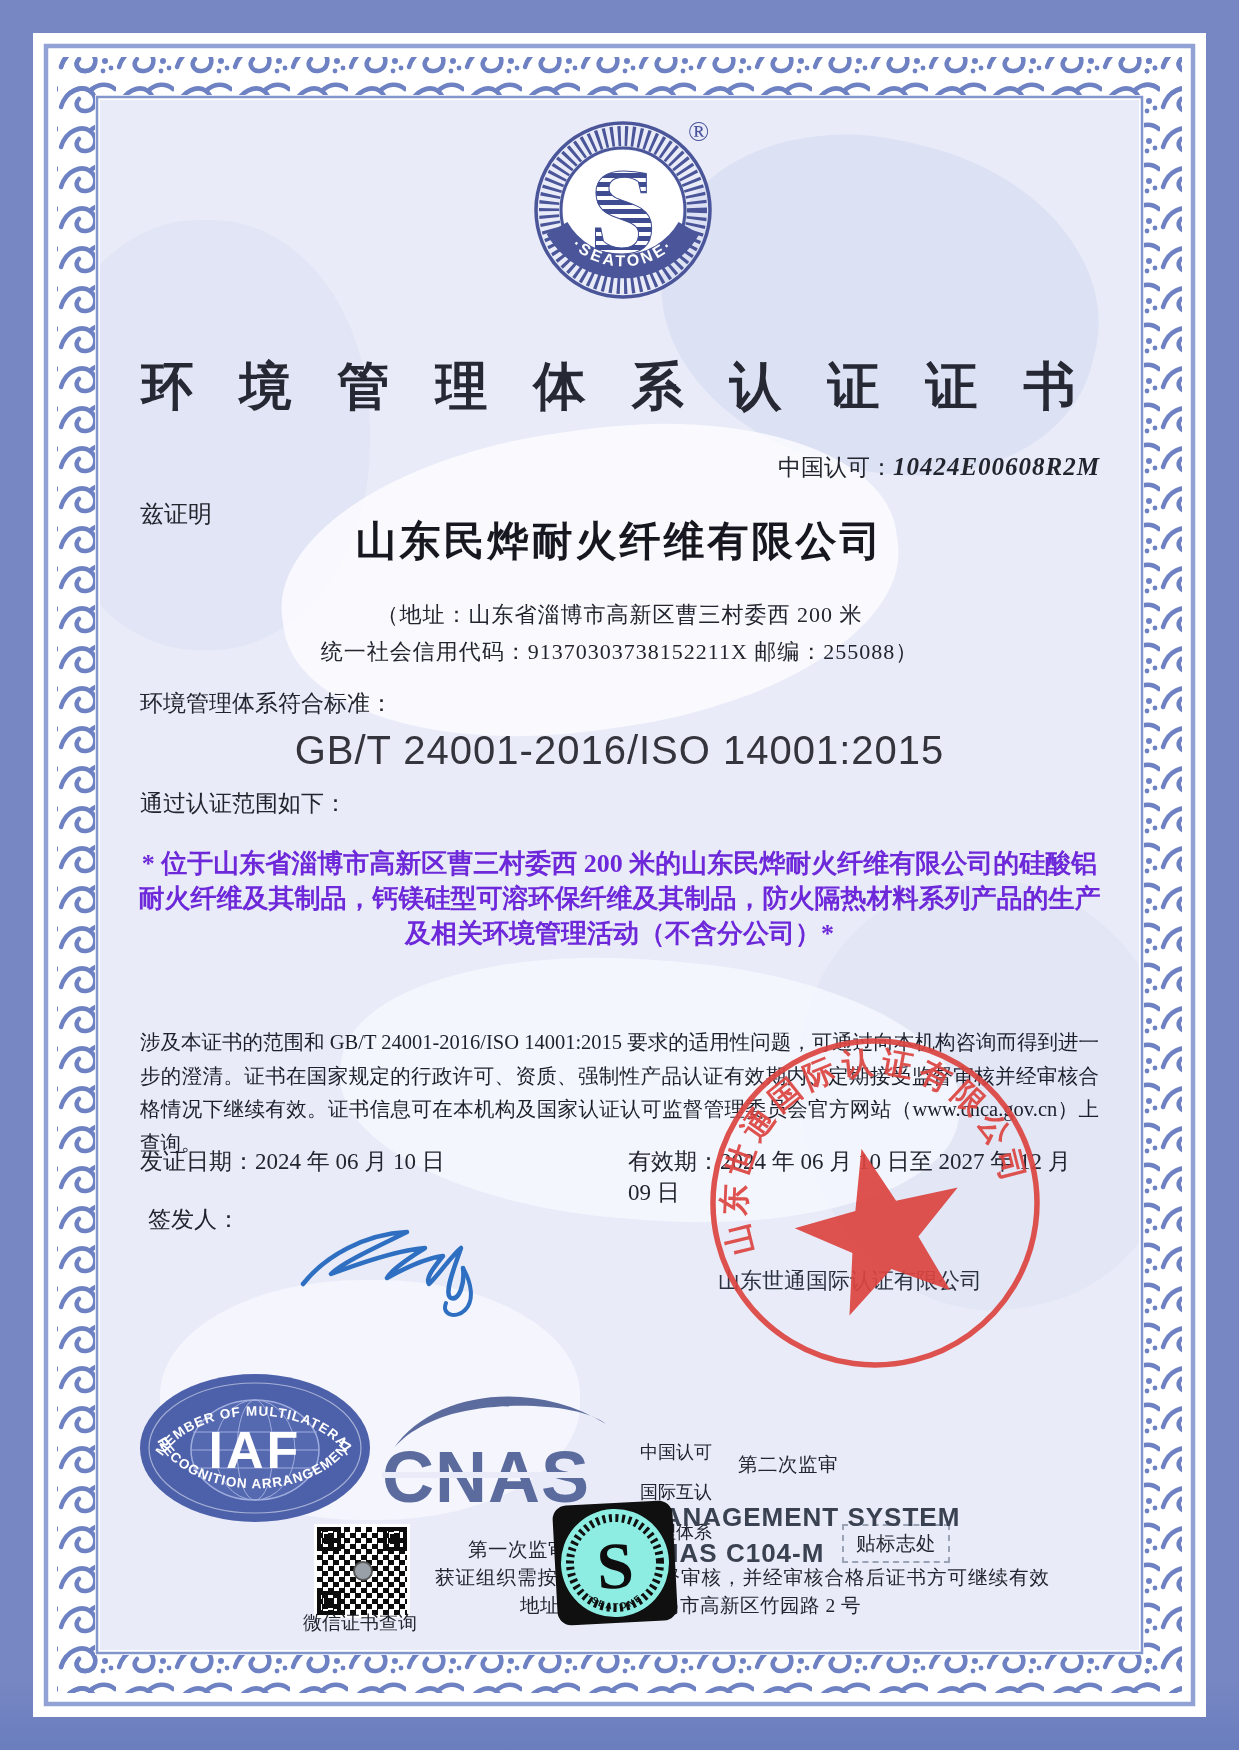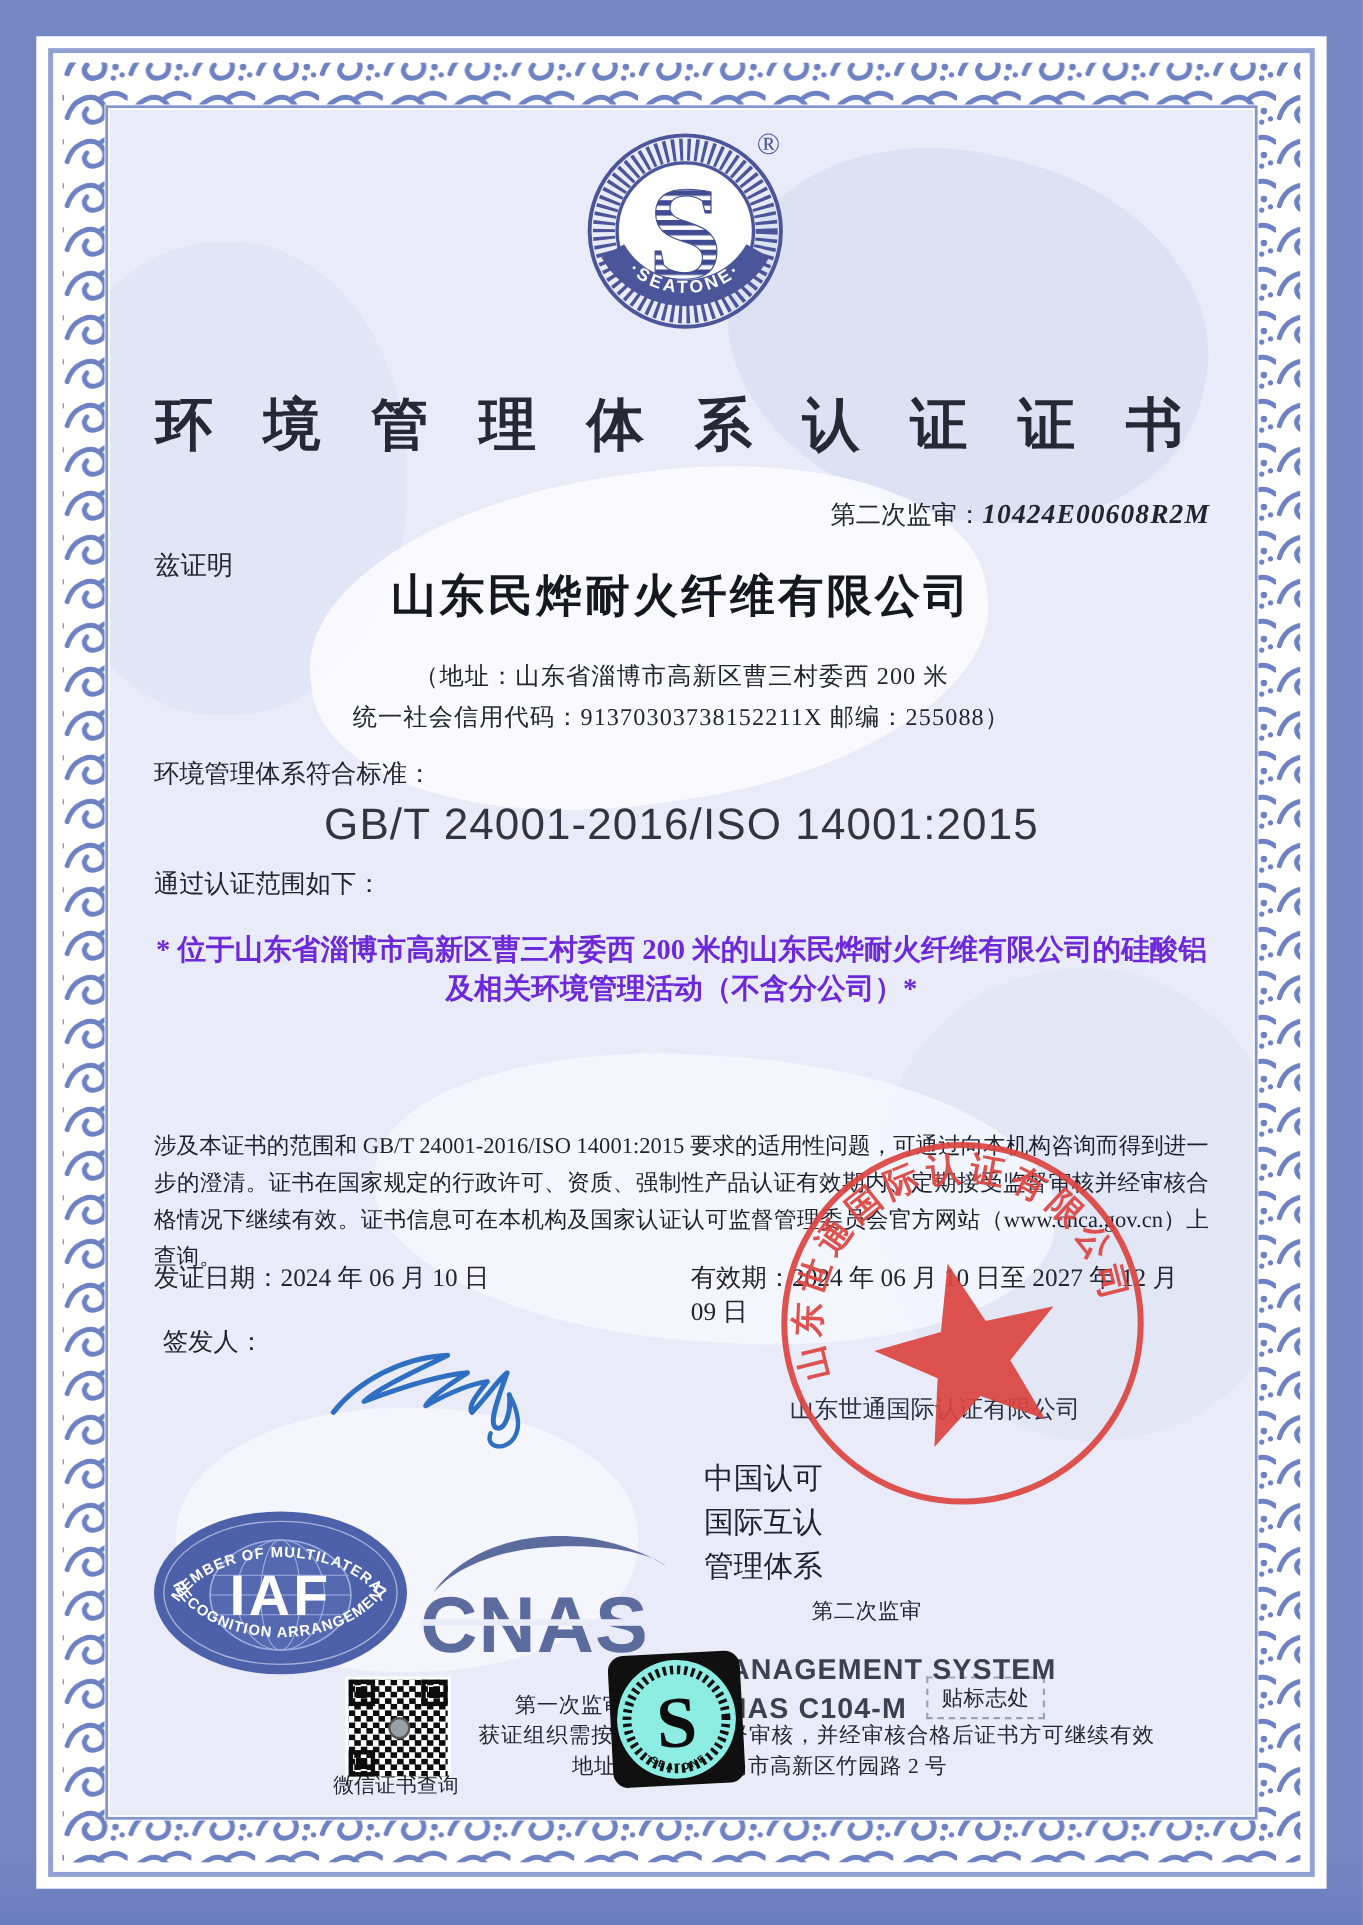--- a/index.html
+++ b/index.html
@@ -35,21 +35,21 @@
   .code{position:absolute;left:0;top:628px;width:100%;text-align:center;
     font-family:"Liberation Sans","DejaVu Sans",sans-serif;font-size:40px;color:#33343c;letter-spacing:1px;}
   .scope{position:absolute;left:30px;top:746px;width:979px;text-align:center;
     font-size:26px;font-weight:700;line-height:35px;color:#6d28d9;}
   .fine{position:absolute;left:40px;top:926px;width:959px;font-size:20.5px;line-height:33.5px;
     text-align:justify;color:#1c202b;}
   .dates{position:absolute;left:40px;top:1046px;width:959px;font-size:23px;}
   .dates .valid{position:absolute;left:488px;top:0;}
   .signer{position:absolute;left:48px;top:1104px;font-size:23px;}
   .issuer-line{position:absolute;left:600px;top:1166px;width:300px;text-align:center;font-size:22px;color:#2c3140;z-index:3;}
-  .zh-marks{position:absolute;left:540px;top:1224px;font-size:27px;line-height:40px;color:#20232e;z-index:3;}
+  .zh-marks{position:absolute;left:540px;top:1332px;font-size:18px;line-height:40px;color:#20232e;z-index:3;}
   .en-mark{position:absolute;left:540px;top:1402px;font-family:"Liberation Sans","DejaVu Sans",sans-serif;
     font-size:26px;font-weight:700;color:#3a4150;letter-spacing:1px;z-index:3;}
   .code-mark{position:absolute;left:540px;top:1438px;font-family:"Liberation Sans","DejaVu Sans",sans-serif;
     font-size:26px;font-weight:700;color:#3a4150;letter-spacing:1px;z-index:3;}
   .qr{position:absolute;left:214px;top:1424px;width:90px;height:88px;background:#fff;padding:3px;z-index:3;}
   .qr-inner{width:100%;height:100%;background:repeating-conic-gradient(#0c0c0c 0% 25%, #ffffff 0% 50%);background-size:11px 11px;position:relative;}
   .finder{position:absolute;width:24px;height:24px;border:4px solid #0c0c0c;background:#0c0c0c;background-clip:content-box;padding:3px;box-sizing:border-box;}
   .f1{left:0;top:0;} .f2{right:0;top:0;} .f3{left:0;bottom:0;}
   .qr-dot{position:absolute;left:36px;top:34px;width:16px;height:16px;border-radius:50%;background:#9aa0a8;border:2px solid #555;}
   .qr-cap{position:absolute;left:200px;top:1510px;width:120px;text-align:center;font-size:19px;color:#22252e;z-index:3;}
@@ -108,34 +108,35 @@
     <path id="seat-arc" d="M 34 118 A 76 76 0 0 0 166 118" fill="none" stroke="#4a5699" stroke-width="24"></path>
     <text font-size="16" font-weight="bold" fill="#ffffff" letter-spacing="3">
       <textPath href="#seat-arc" startOffset="50%" text-anchor="middle">·SEATONE·</textPath>
     </text>
   </svg>
   <div class="reg">®</div>
 
   <div class="title">环境管理体系认证证书</div>
 
   <div class="certno z3">
-    <span>第二次监审：</span><b>10424E00608R2M</b>
+    <span>中国认可：</span><b>10424E00608R2M</b>
   </div>
 
   <div class="intro z3">兹证明</div>
   <div class="company z3">山东民烨耐火纤维有限公司</div>
   <div class="addr z3" style="top:500px;">（地址：山东省淄博市高新区曹三村委西 200 米</div>
   <div class="addr z3" style="top:537px;">统一社会信用代码：91370303738152211X 邮编：255088）</div>
 
   <div class="lbl z3" style="top:588px;">环境管理体系符合标准：</div>
   <div class="code z3">GB/T 24001-2016/ISO 14001:2015</div>
   <div class="lbl z3" style="top:688px;">通过认证范围如下：</div>
 
   <div class="scope z3">
     <div>* 位于山东省淄博市高新区曹三村委西 200 米的山东民烨耐火纤维有限公司的硅酸铝</div>
+    <div>耐火纤维及其制品，钙镁硅型可溶环保纤维及其制品，防火隔热材料系列产品的生产</div>
     <div>及相关环境管理活动（不含分公司）*</div>
   </div>
 
   <div class="fine z3">涉及本证书的范围和 GB/T 24001-2016/ISO 14001:2015 要求的适用性问题，可通过向本机构咨询而得到进一步的澄清。证书在国家规定的行政许可、资质、强制性产品认证有效期内、定期接受监督审核并经审核合格情况下继续有效。证书信息可在本机构及国家认证认可监督管理委员会官方网站（www.cnca.gov.cn）上查询。</div>
 
   <div class="dates z3">
     <span><span>发证日期：</span><span>2024 年 06 月 10 日</span></span>
     <span class="valid"><span>有效期：</span><span>2024 年 06 月 10 日至 2027 年 12 月 09 日</span></span>
   </div>
 

